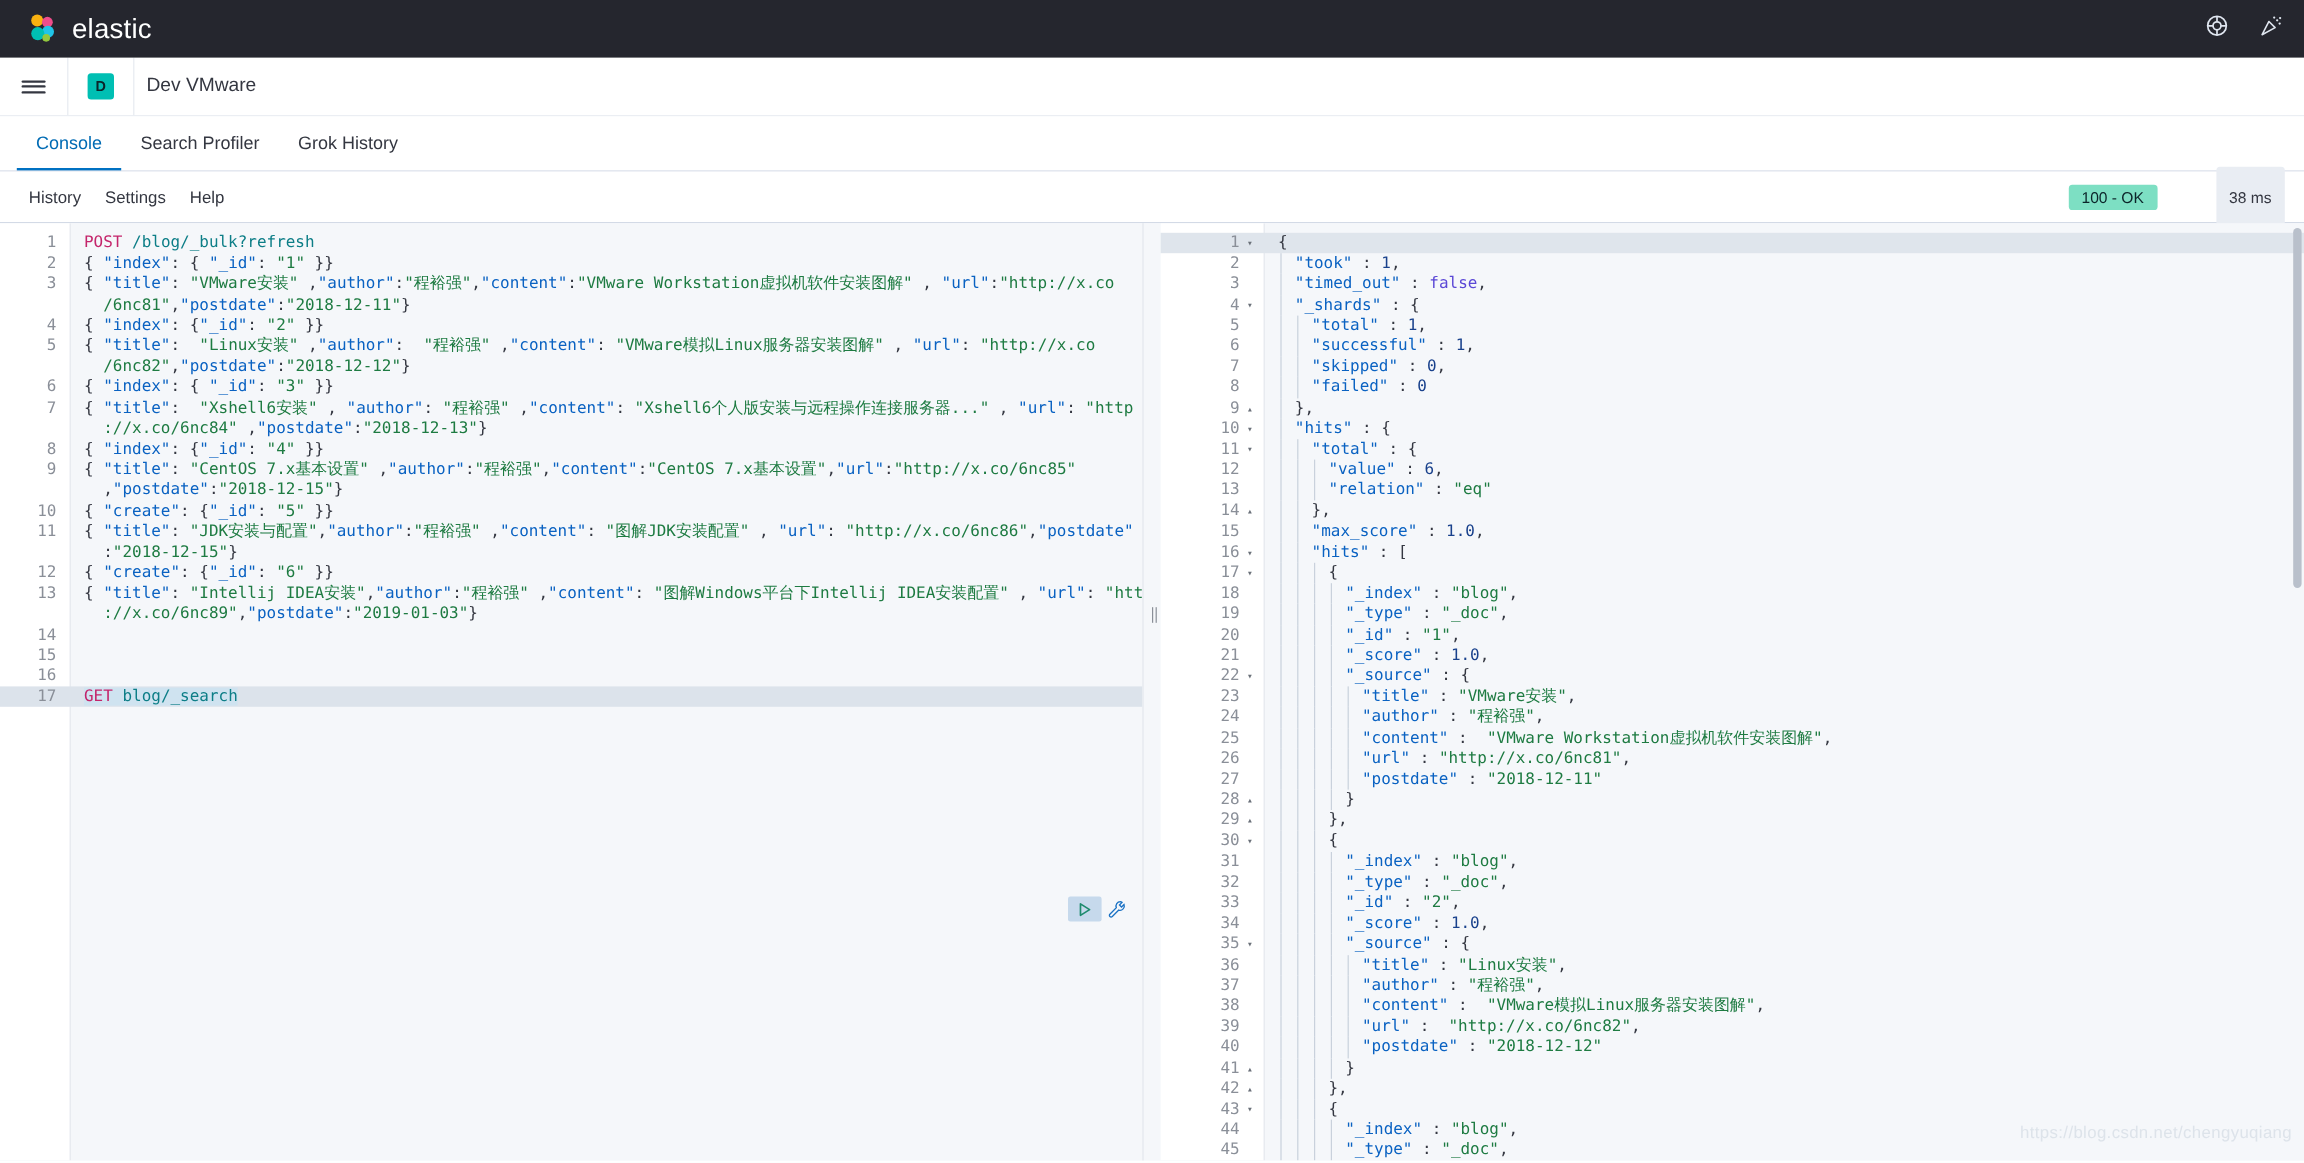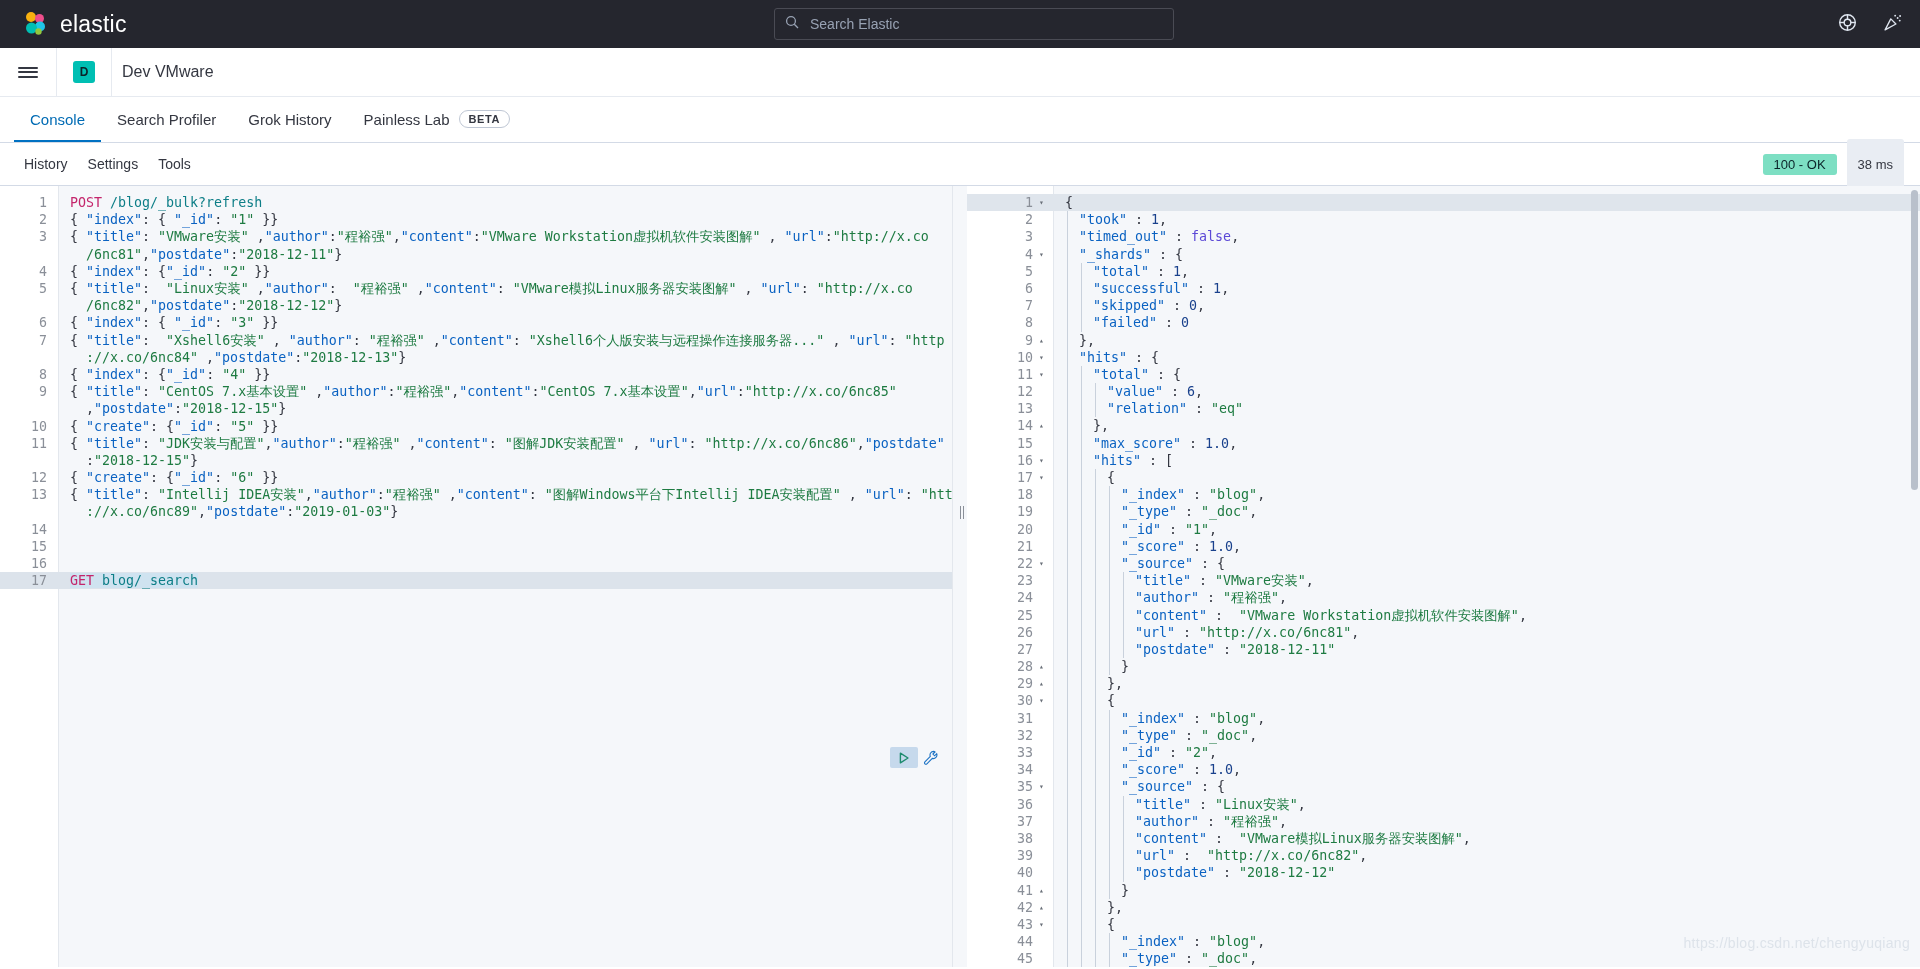--- a/index.html
+++ b/index.html
@@ -68,20 +68,21 @@
   }
   .cbtn{font-size:14px;color:#343741;padding:0 10px;cursor:pointer;}
   .status{position:absolute;right:16px;top:0;height:42px;display:flex;align-items:center;gap:10px;}
   .badge-ok{
     background:#7DDFC3;color:#0B2429;border-radius:3px;font-size:13px;
     padding:3px 11px;
   }
   .badge-ms{
     background:#E9EDF3;color:#343741;border-radius:3px;font-size:13px;
     padding:18px 11px;
+    margin-left:39px;
   }
 
   
   .panes{display:flex;height:781px;background:#F5F7FA;border-top:1px solid #D3DAE6;}
   .pane{position:relative;overflow:hidden;}
   .pane-left{width:952px;background:#F5F7FA;border-right:1px solid #E3E7ED;}
   .splitter{width:14px;background:#F5F7FA;display:flex;align-items:flex-start;justify-content:center;padding-top:320px;}
   .splitter i{display:block;width:1px;height:13px;background:#8A8F98;box-shadow:3px 0 0 #8A8F98;}
   .pane-right{flex:1;background:#F5F7FA;position:relative;}
 
@@ -147,29 +148,20 @@
         <circle cx="9" cy="6" r="5" fill="#F9B110"></circle>
         <circle cx="17.5" cy="7.5" r="4.5" fill="#EF4E8C"></circle>
         <circle cx="18" cy="15.5" r="5" fill="#20C5E8"></circle>
         <circle cx="9.5" cy="17" r="5.5" fill="#00BFB3"></circle>
         <circle cx="16.5" cy="20.5" r="3.2" fill="#93C83E"></circle>
       </svg>
     </span>
     <span class="brand-name">elastic</span>
   </div>
 
-  <div class="search-wrap">
-    <span>
-      <svg width="14" height="14" viewBox="0 0 14 14">
-          <circle cx="6" cy="6" r="4.4" fill="none" stroke="#98A2B3" stroke-width="1.3"></circle>
-          <line x1="9.3" y1="9.3" x2="13" y2="13" stroke="#98A2B3" stroke-width="1.3"></line>
-        </svg>
-    </span>
-    <input class="search-input" placeholder="Search Elastic" style="">
-  </div>
 
   <div class="nav-right">
     <span>
       <svg width="19" height="19" viewBox="0 0 20 20">
           <circle cx="10" cy="10" r="8.2" fill="none" stroke="#DFE5EF" stroke-width="1.5"></circle>
           <circle cx="10" cy="10" r="3.5" fill="none" stroke="#DFE5EF" stroke-width="1.5"></circle>
           <line x1="10" y1="1.8" x2="10" y2="6.5" stroke="#DFE5EF" stroke-width="1.5"></line>
           <line x1="10" y1="13.5" x2="10" y2="18.2" stroke="#DFE5EF" stroke-width="1.5"></line>
           <line x1="1.8" y1="10" x2="6.5" y2="10" stroke="#DFE5EF" stroke-width="1.5"></line>
           <line x1="13.5" y1="10" x2="18.2" y2="10" stroke="#DFE5EF" stroke-width="1.5"></line>
@@ -204,30 +196,26 @@
 <div class="tabsbar">
   <div class="tab active">
       <span>Console</span>
     </div>
   <div class="tab">
       <span>Search Profiler</span>
     </div>
   <div class="tab">
       <span>Grok History</span>
     </div>
-  <div class="tab">
-    <span>Painless Lab</span>
-    <span class="beta">BETA</span>
-  </div>
 </div>
 
 <div class="consolebar">
   <div class="cbtn">History</div>
   <div class="cbtn">Settings</div>
-  <div class="cbtn">Tools</div>
+  <div class="cbtn">Help</div>
   <div class="status">
     <span class="badge-ok">100 - OK</span>
     <span class="badge-ms">38 ms</span>
   </div>
 </div>
 
 <div class="panes">
 
   <div class="pane pane-left">
     <div class="gutter-left"></div>

